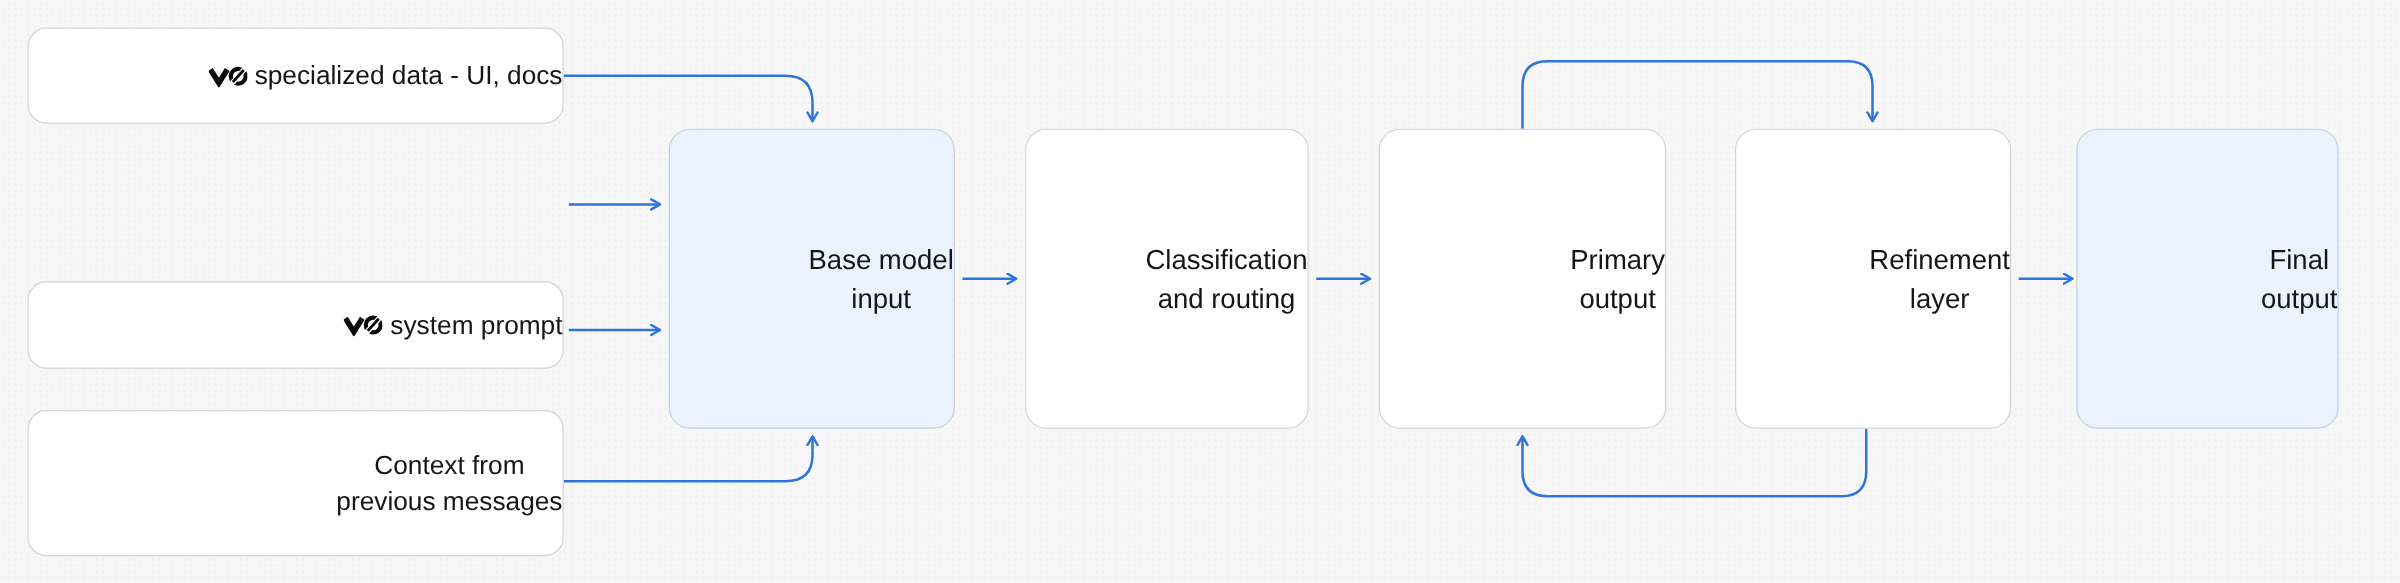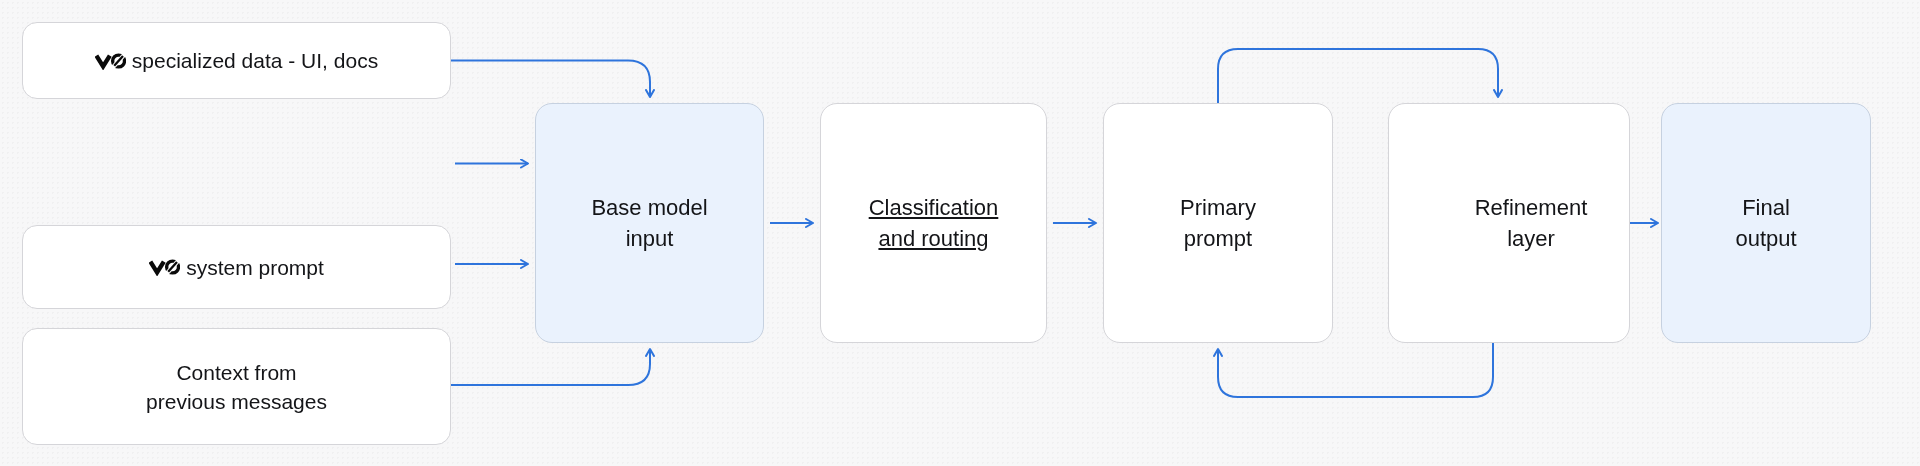--- a/index.html
+++ b/index.html
@@ -19,21 +19,21 @@
   .arrows-layer {
     position: absolute;
     inset: 0;
     pointer-events: none;
   }
 
   .node {
     position: absolute;
     display: flex;
     align-items: center;
-    justify-content: center;
+    justify-content: flex-end;
     gap: 6px;
     background: #ffffff;
     border: 1.5px solid #d5d5d9;
     border-radius: 15px;
     box-sizing: border-box;
     text-align: center;
   }
   .node .label {
     white-space: pre-line;
     color: #141518;
@@ -41,39 +41,39 @@
 
   
   .input-node {
     left: 22px;
     width: 429px;
     font-size: 21px;
     line-height: 29px;
   }
   .input-1 { top: 22px;  height: 77px;  }
   .input-2 { top: 125px; height: 77px;  }
-  .input-3 { top: 225px; height: 84px;  }
+  .input-3 { top: 225px; height: 70px;  }
   .input-4 { top: 328px; height: 117px; }
 
   
   .stage-node {
     top: 103px;
     height: 240px;
     border-radius: 17px;
     font-size: 22px;
     line-height: 31px;
   }
   .stage-node.highlight {
     background: #eaf2fd;
     border-color: #c6d1e0;
   }
   .stage-1 { left: 535px;  width: 229px; }
-  .stage-2 { left: 820px;  width: 227px; text-decoration: underline; }
+  .stage-2 { left: 820px;  width: 227px; }
   .stage-3 { left: 1103px; width: 230px; }
-  .stage-4 { left: 1388px; width: 242px; padding-left: 44px; }
+  .stage-4 { left: 1388px; width: 221px; padding-left: 44px; }
   .stage-5 { left: 1661px; width: 210px; }
 
   .v0-logo { flex: 0 0 auto; display: inline-block; }
 </style>
 </head>
 <body>
 
 <div class="canvas">
 
   <svg class="arrows-layer" width="1920" height="466" viewBox="0 0 1920 466" xmlns="http://www.w3.org/2000/svg">
@@ -126,21 +126,21 @@
 input</span>
   </div>
 
   <div class="node stage-node stage-2">
     <span class="label">Classification
 and routing</span>
   </div>
 
   <div class="node stage-node stage-3">
     <span class="label">Primary
-prompt</span>
+output</span>
   </div>
 
   <div class="node stage-node stage-4">
     <span class="label">Refinement
 layer</span>
   </div>
 
   <div class="node stage-node stage-5 highlight">
     <span class="label">Final
 output</span>

